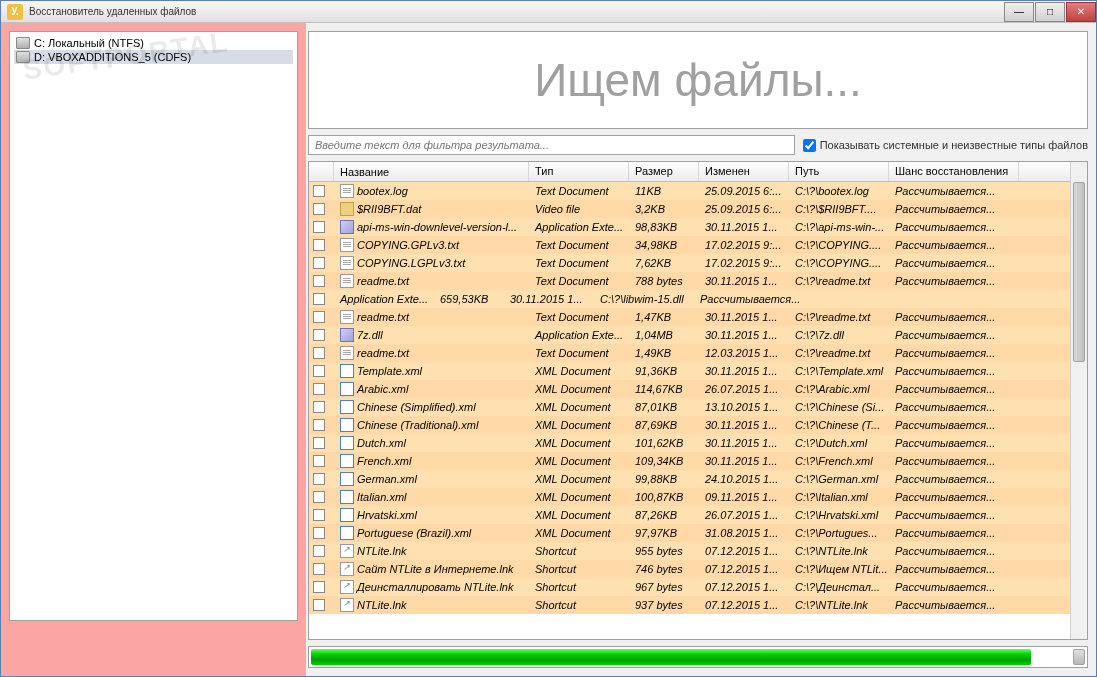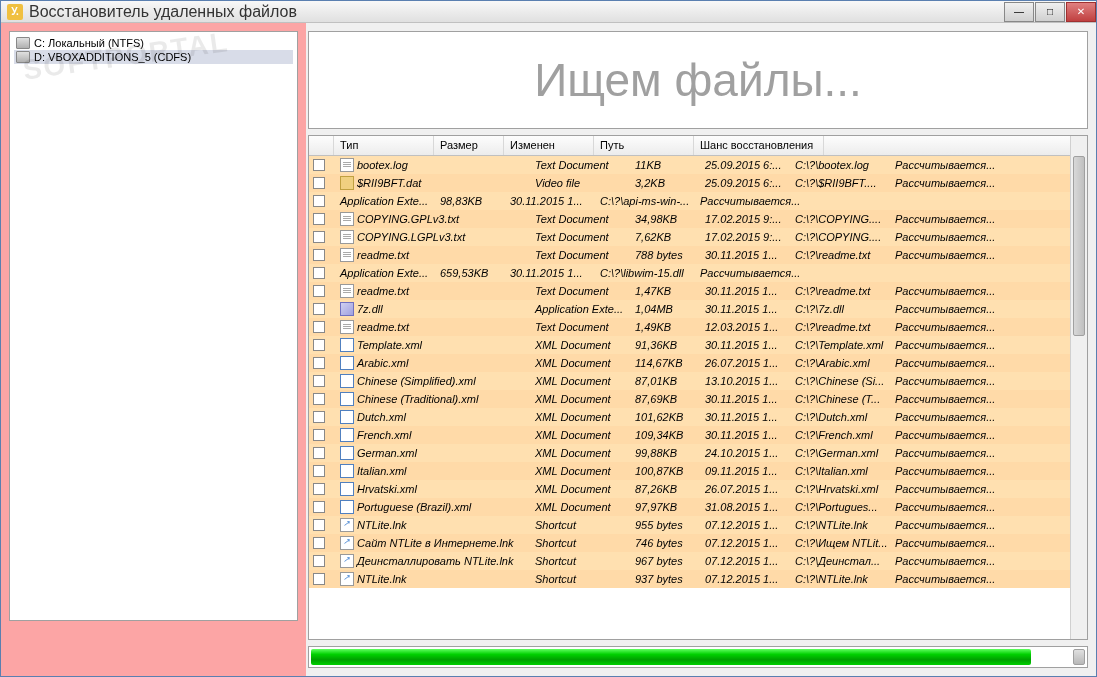--- a/index.html
+++ b/index.html
@@ -26,21 +26,21 @@
   border-bottom: 1px solid #c0c0c0;
 }
 .title-icon {
   width: 16px; height: 16px;
   background: #f0c040;
   border-radius: 2px;
   margin-right: 6px;
   display: flex; align-items:center; justify-content:center;
   color:#fff; font-weight:bold; font-size:10px;
 }
-.titlebar .title-text { font-size: 16px; color: #333; }
+.titlebar .title-text { font-size: 10px; color: #333; }
 .win-controls { margin-left: auto; display:flex; }
 .win-btn {
   width: 30px; height: 20px;
   border: 1px solid #888;
   background: linear-gradient(to bottom,#f0f0f0,#d0d0d0);
   display:flex; align-items:center; justify-content:center;
   font-size:10px;
   margin-left:1px;
 }
 .win-btn.close { background: linear-gradient(to bottom,#e08080,#c04040); color:#fff; border-color:#a03030;}
@@ -243,25 +243,33 @@
           <div class="drive-row selected">
             <span class="drive-icon"></span>
             <span>D: VBOXADDITIONS_5 (CDFS)</span>
           </div>
         </div>
     </div>
 
     <div class="right-pane">
       <div class="banner">Ищем файлы...</div>
 
+      <div class="filter-row">
+        <input class="filter-input" placeholder="Введите текст для фильтра результата..." style="">
+        <label class="chk-row">
+          <input type="checkbox" class="chk" checked="" style="">
+          <span>Показывать системные и неизвестные типы файлов</span>
+        </label>
+      </div>
 
       <div class="table-wrap">
         <div class="table-inner">
           <div class="thead">
             <div class="col c0"></div>
+            <div class="col c1">Название</div>
             <div class="col c2">Тип</div>
             <div class="col c3">Размер</div>
             <div class="col c4">Изменен</div>
             <div class="col c5">Путь</div>
             <div class="col c6">Шанс восстановления</div>
           </div>
           <div class="rows" id="rows">
               <div class="row">
                 <div class="cell c0">
                   <span class="row-chk"></span>
@@ -287,20 +295,24 @@
                 <div class="cell c2">Video file</div>
                 <div class="cell c3">3,2KB</div>
                 <div class="cell c4">25.09.2015 6:...</div>
                 <div class="cell c5">C:\?\$RII9BFT....</div>
                 <div class="cell c6">Рассчитывается...</div>
               </div>
               <div class="row">
                 <div class="cell c0">
                   <span class="row-chk"></span>
                 </div>
+                <div class="cell c1">
+                  <span class="fico dll"></span>
+                  <span>api-ms-win-downlevel-version-l...</span>
+                </div>
                 <div class="cell c2">Application Exte...</div>
                 <div class="cell c3">98,83KB</div>
                 <div class="cell c4">30.11.2015 1...</div>
                 <div class="cell c5">C:\?\api-ms-win-...</div>
                 <div class="cell c6">Рассчитывается...</div>
               </div>
               <div class="row">
                 <div class="cell c0">
                   <span class="row-chk"></span>
                 </div>

